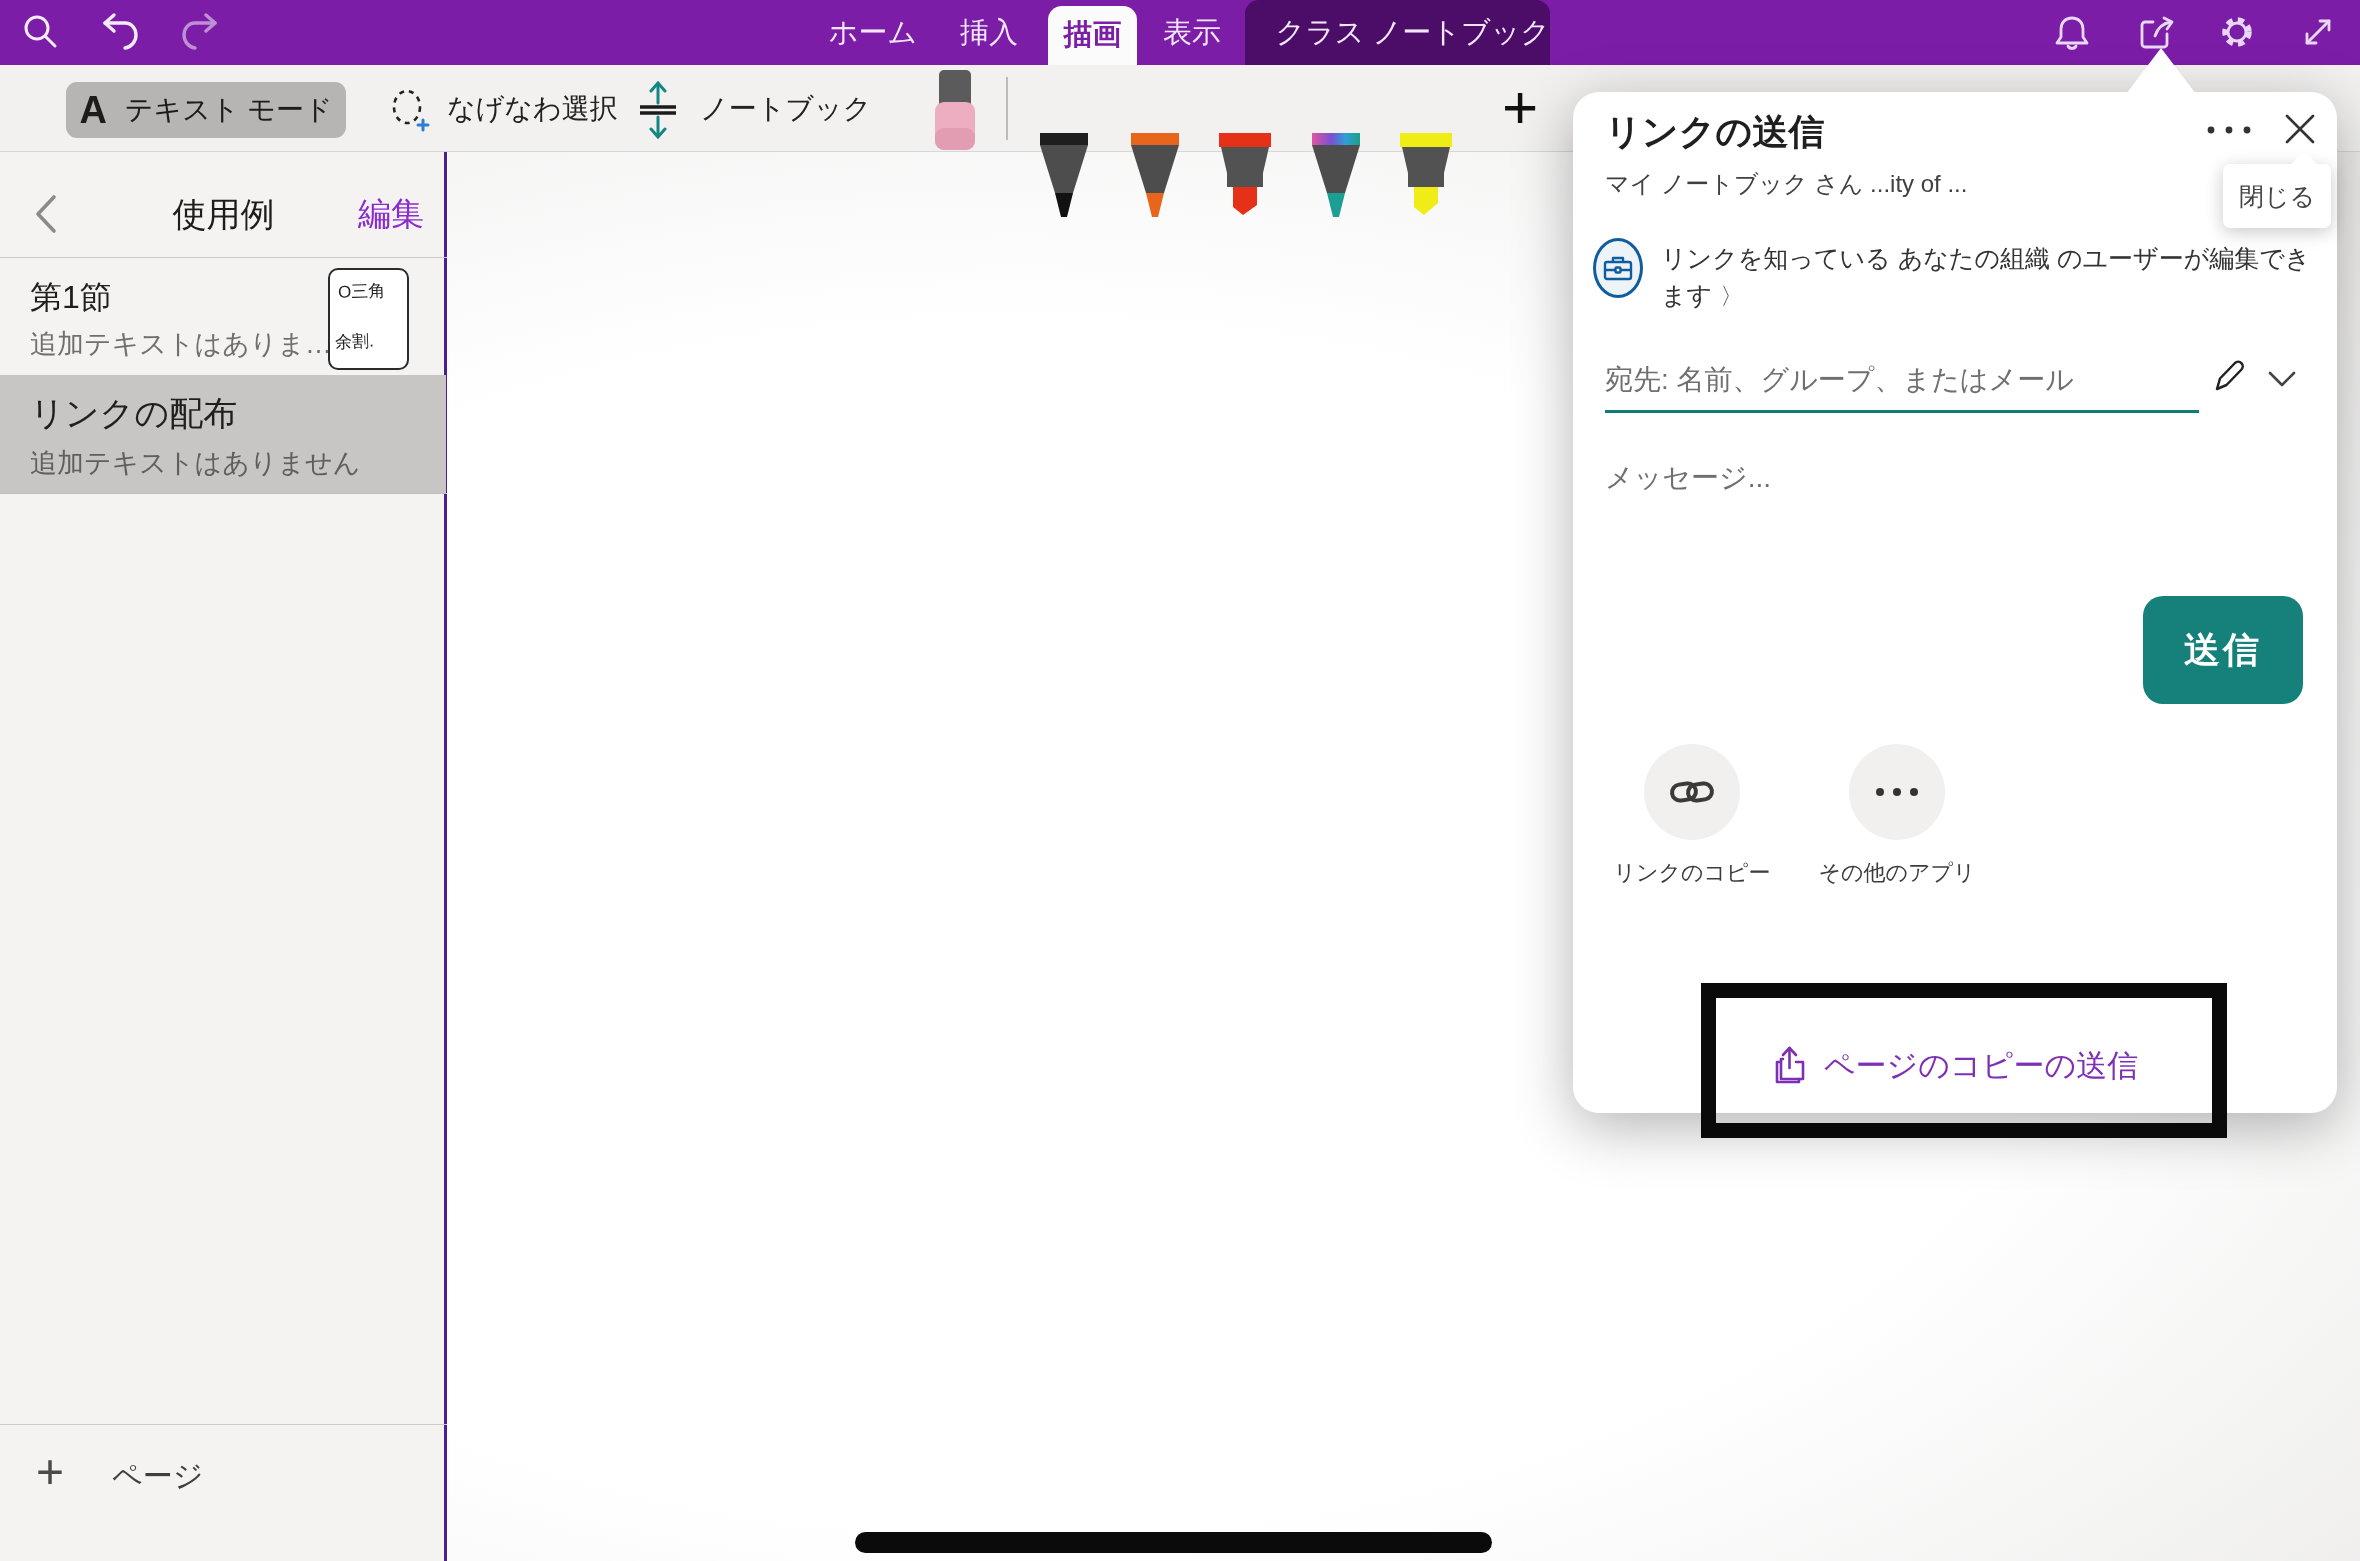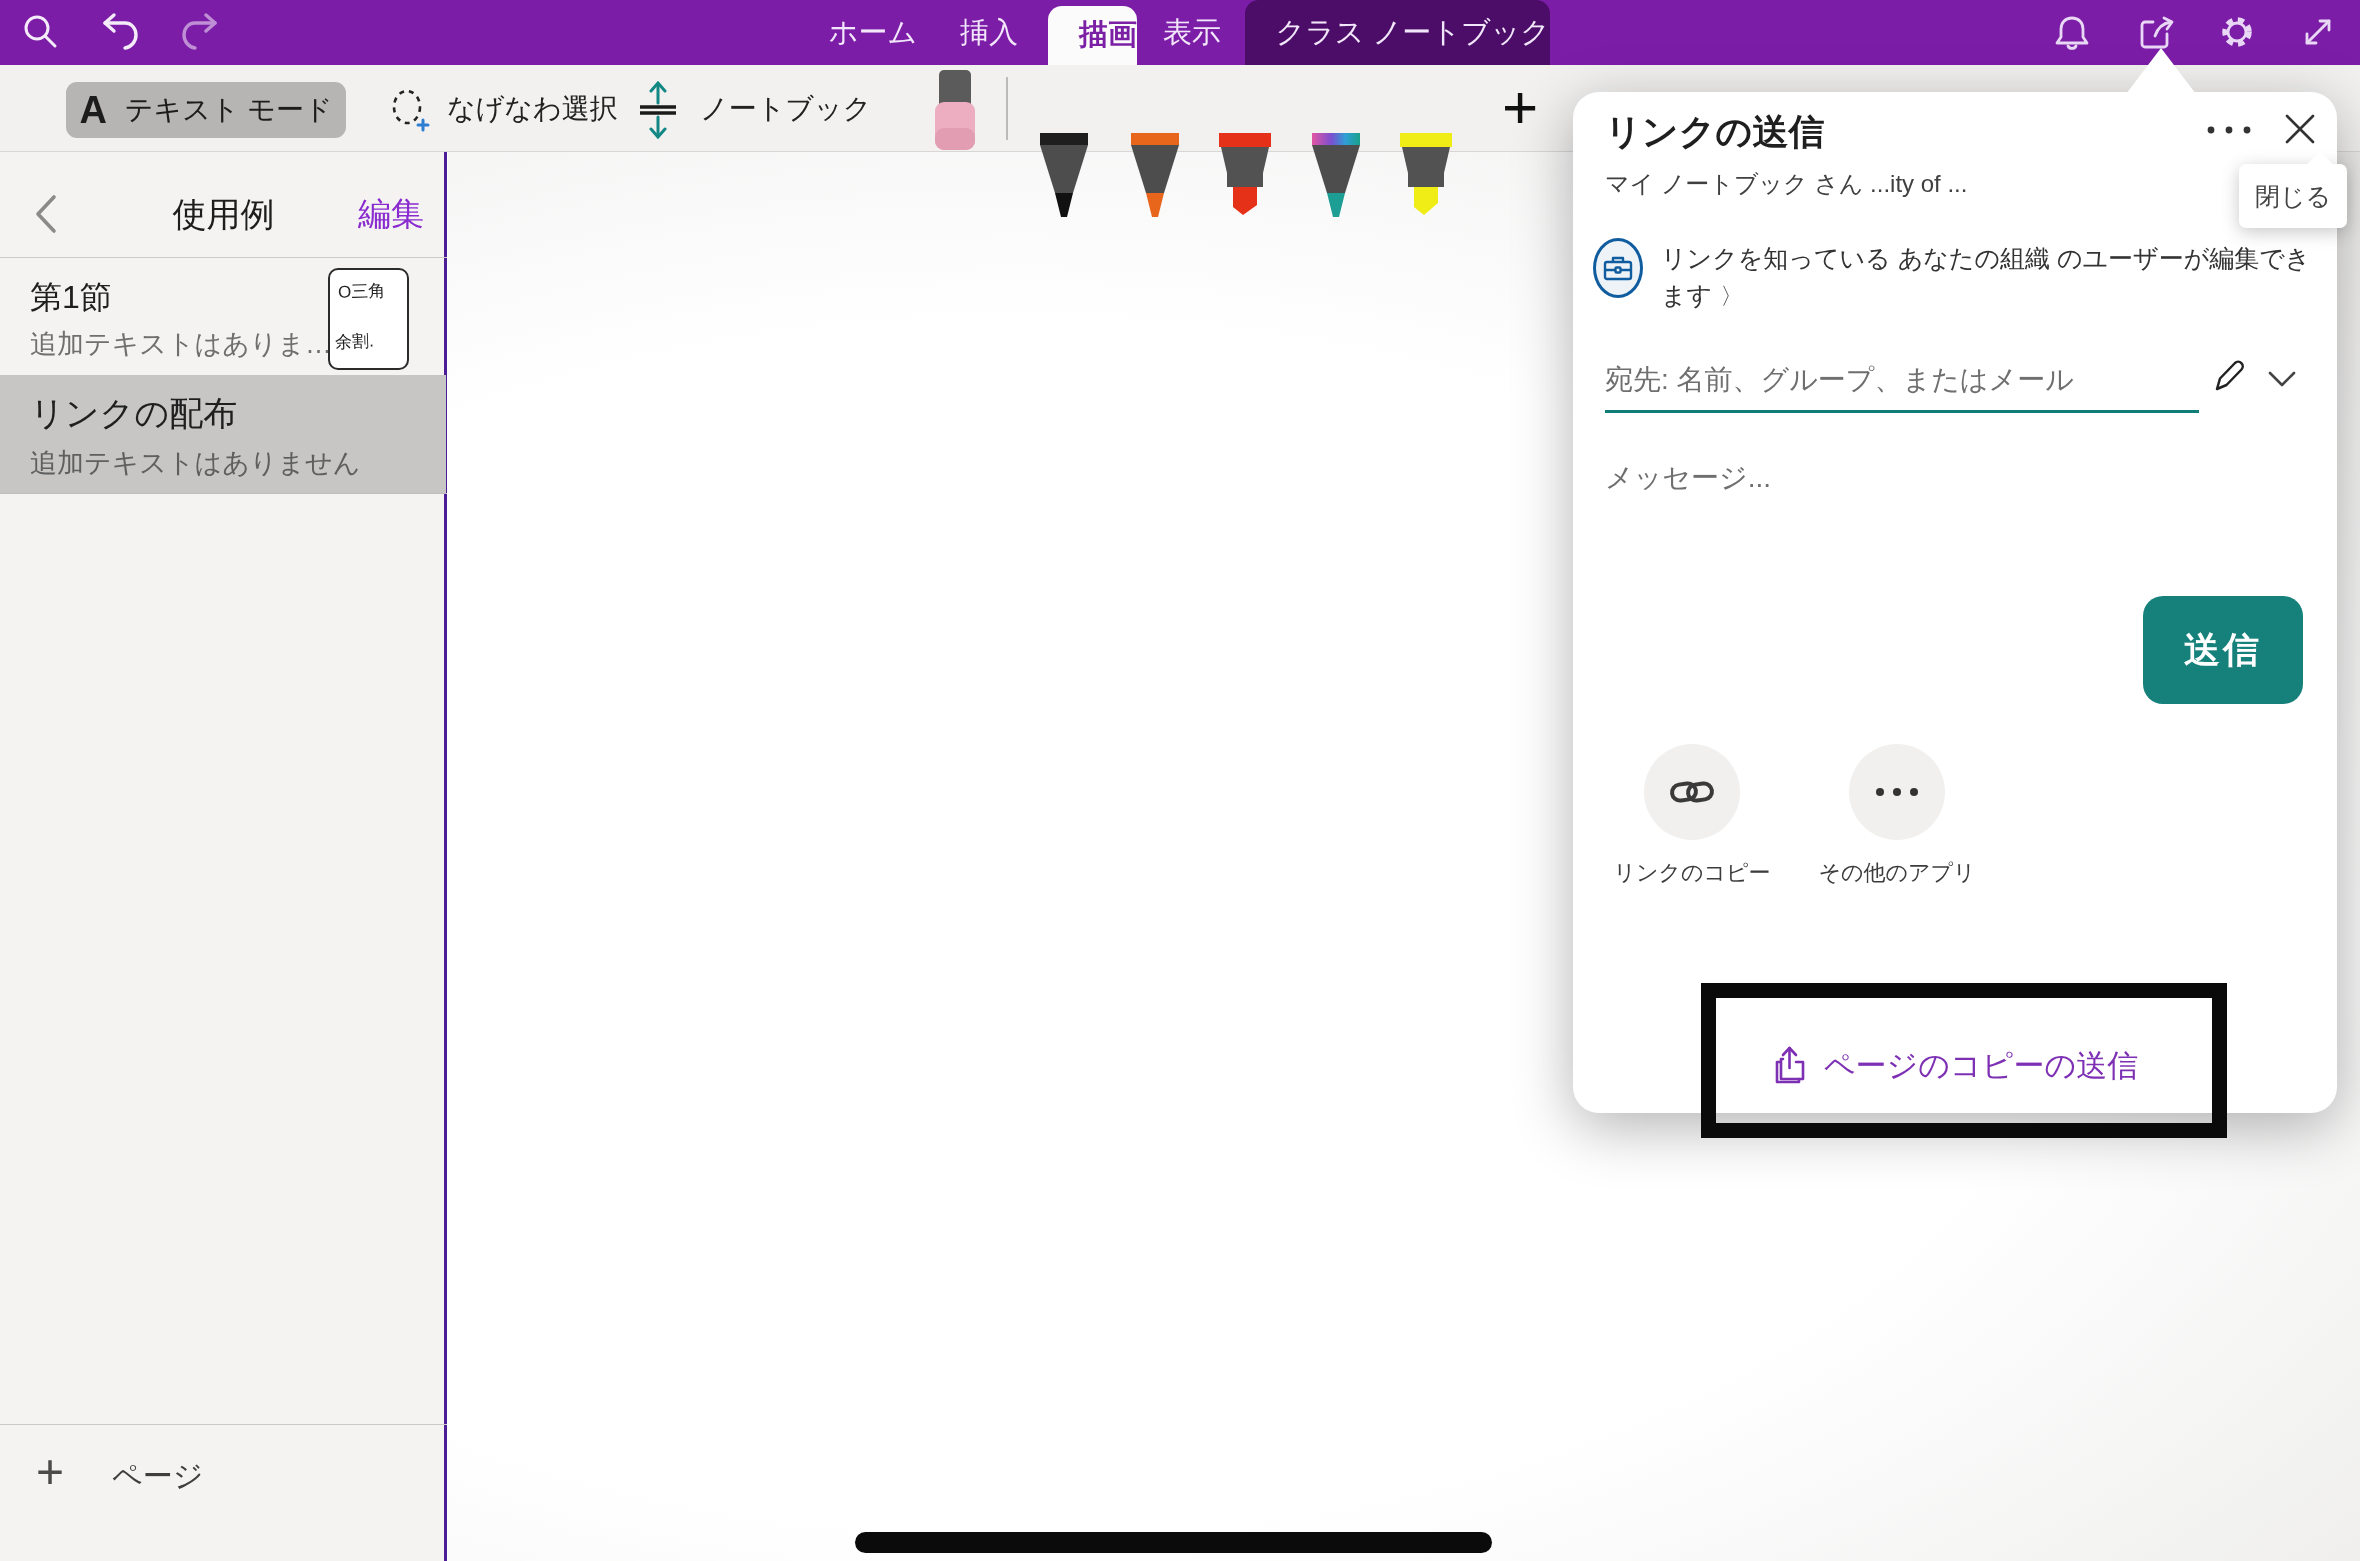--- a/index.html
+++ b/index.html
@@ -7,21 +7,21 @@
     font-family:"Liberation Sans","DejaVu Sans",sans-serif; }
   .abs { position:absolute; }
   #screen { position:relative; width:2208px; height:1561px; background:#fff; }
 
   
   #topbar { left:0; top:0; width:2360px; height:65px; background:#7C1DA8; z-index:20; }
   .tb-icon { top:10px; width:44px; height:44px; cursor:pointer; }
   .tab { top:0; height:65px; line-height:65px; text-align:center;
          color:#F2E6FA; font-size:29px; cursor:pointer; }
   #tab-draw { top:6px; height:59px; line-height:56px; background:#FCFBFC;
-              border-radius:14px 14px 0 0; color:#7B1FA5; font-weight:bold;text-align:right; }
+              border-radius:14px 14px 0 0; color:#7B1FA5; font-weight:bold; }
   #tab-class { background:#4B0D68; border-radius:14px 14px 0 0;text-align:right; }
 
   
   #toolbar { left:0; top:65px; width:2360px; height:87px; background:#F2F1F0;
              border-bottom:1px solid #D8D7D6; z-index:10; }
   #textmode-btn { left:66px; top:17px; width:280px; height:56px; background:#B7B5B4;
       border-radius:11px; display:flex; align-items:center; justify-content:center;
       gap:18px; cursor:pointer; }
   #textmode-btn .letter { font-size:38px; font-weight:bold; color:#1c1c1c; }
   #textmode-btn .lbl { font-size:28px; color:#1c1c1c; }
@@ -88,21 +88,21 @@
       background:transparent; border:none; }
   #send-copy-btn span { font-size:31px; color:#7E30B4;
       font-family:"Liberation Sans","DejaVu Sans",sans-serif; }
 
   #highlight-rect { left:1701px; top:983px; width:526px; height:155px;
       border:15px solid #0A0A0A; z-index:60; pointer-events:none; }
 
   #close-tooltip { left:2223px; top:164px; width:108px; height:64px; background:#fff;
       border-radius:7px; box-shadow:0 4px 18px rgba(0,0,0,0.22); z-index:70;
       display:flex; align-items:center; justify-content:center;
-      font-size:25px; color:#444;margin-left:16px; }
+      font-size:25px; color:#444; }
   #close-tooltip .arrow { position:absolute; top:-8px; right:16px; width:22px;
       height:22px; background:#fff; transform:rotate(45deg); z-index:-1; }
 
   svg { display:block; }
 </style>
 </head>
 <body>
 
 <div id="screen">
 

